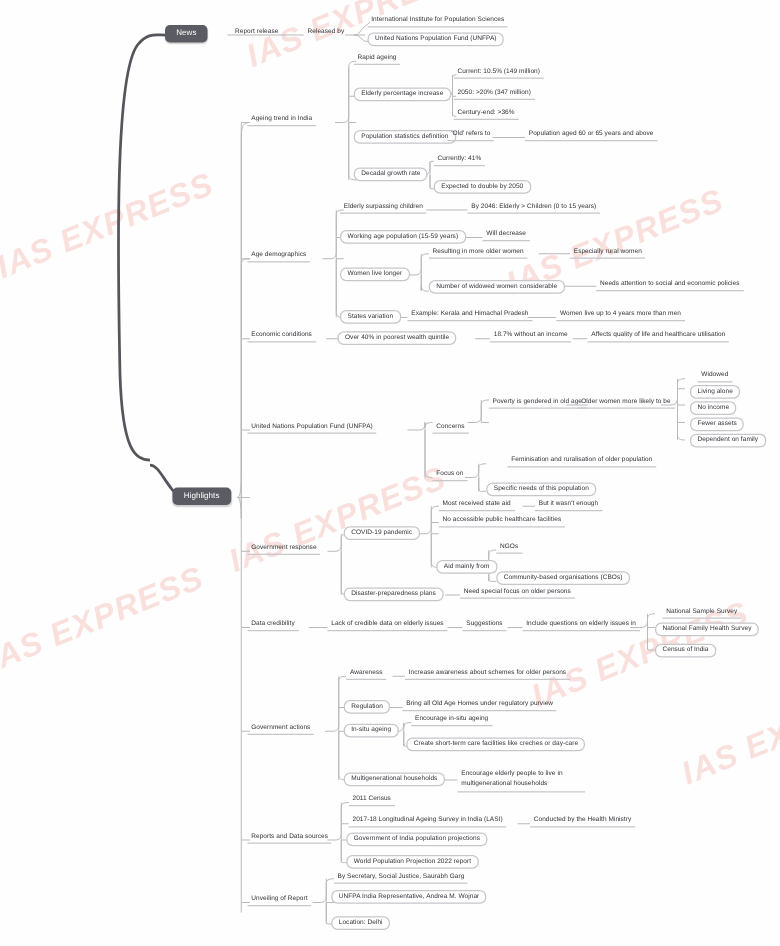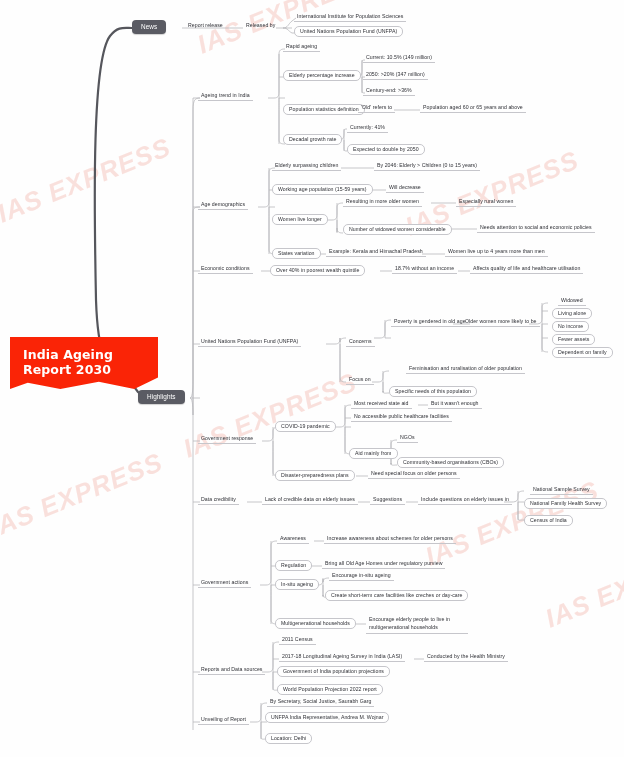--- a/index.html
+++ b/index.html
@@ -205,27 +205,20 @@
     <path d="M273,672 C273,676 273,680 273,685 L273,688 C273,691 275,690 279,690"></path>
     <path d="M273,642 L273,690"></path>
     <path d="M414,659 L424,659"></path>
 
     <path d="M250,722 L256,722 C260,722 261,720 261,716 L261,707 C261,704 263,703 267,703"></path>
     <path d="M261,722 L267,722"></path>
     <path d="M261,722 C261,726 261,730 261,734 L261,737 C261,740 263,739 267,739"></path>
     <path d="M261,703 L261,739"></path>
   </svg>
 
-  <div id="root">
-    <div class="banner"></div>
-    <div class="rtext">
-      <div>India Ageing</div>
-      <div>Report 2030</div>
-    </div>
-  </div>
 
   <div class="node pill" style="left:132px;top:20px;">News</div>
   <div class="node pill" style="left:138px;top:390px;">Highlights</div>
 
   <div class="node leaf" style="left:185px;top:22px;">Report release</div>
   <div class="node leaf" style="left:243px;top:22px;">Released by</div>
   <div class="node leaf" style="left:294px;top:13px;border-bottom:.7px solid #c6c6cb;">International Institute for Population Sciences</div>
   <div class="node boxed" style="left:294px;top:26px;">United Nations Population Fund (UNFPA)</div>
 
   <div class="node leaf" style="left:198px;top:92px;border-bottom:.7px solid #c6c6cb;">Ageing trend in India</div>

